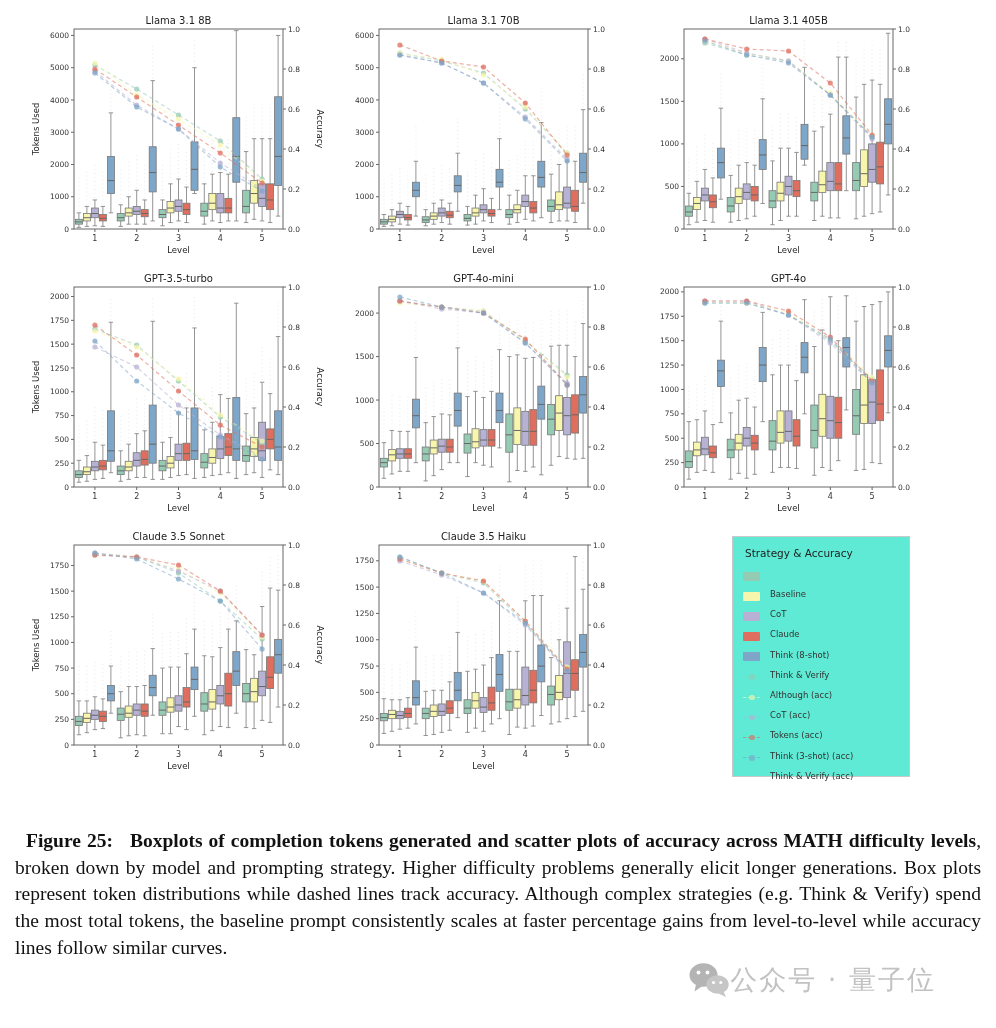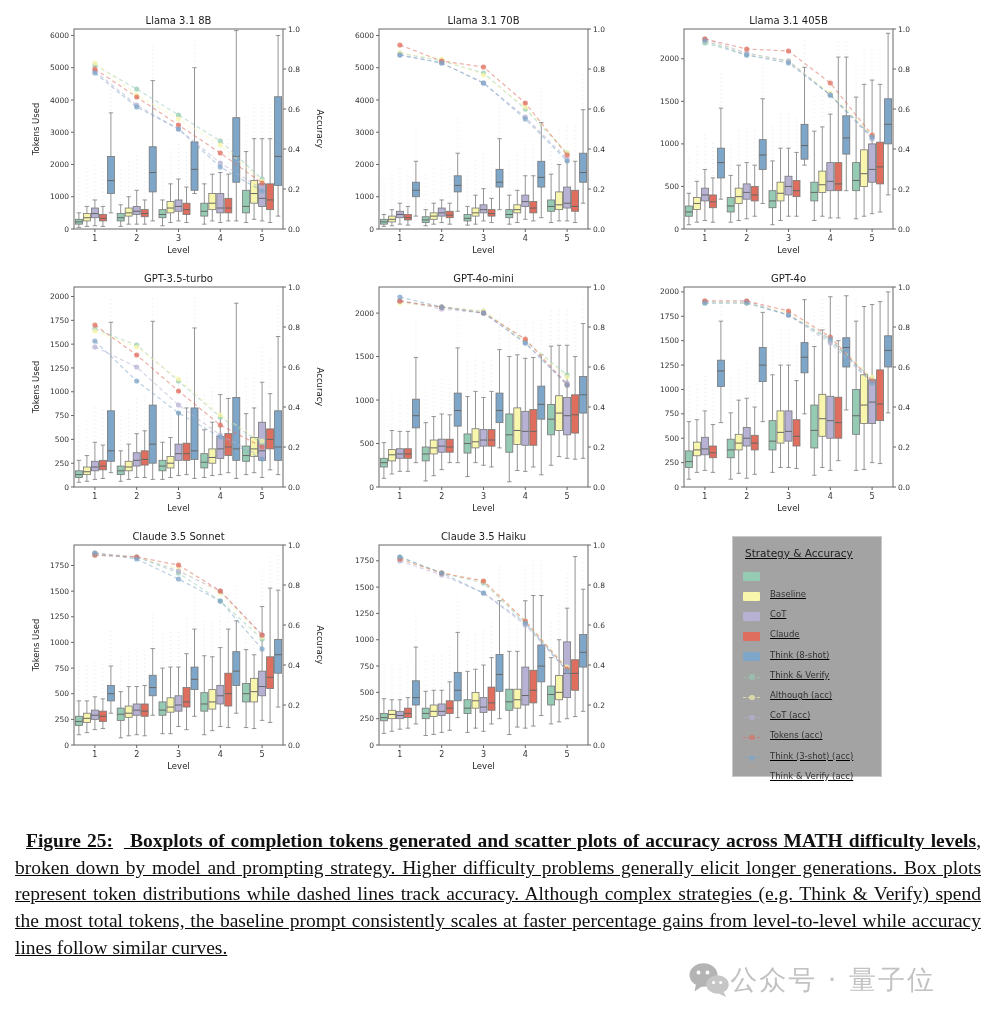--- a/index.html
+++ b/index.html
@@ -1,22 +1,22 @@
 <!DOCTYPE html>
 <html><head>
 <meta charset="utf-8">
 <style>
   html,body{margin:0;padding:0;background:#fff;}
   .page{position:relative;width:996px;height:1028px;background:#fff;overflow:hidden;
-        font-family:"DejaVu Sans",sans-serif;text-decoration:underline;}
+        font-family:"DejaVu Sans",sans-serif;}
   .grid{display:grid;grid-template-columns:repeat(3,305px);grid-auto-rows:258px;
         margin:14px 0 0 26px;}
   .cell{position:relative;}
   svg text{font-family:"DejaVu Sans",sans-serif;}
-  .legend{margin:6px 0 0 96px;width:150px;border:1px solid #c9c9c9;background:#a3a3a3;
+  .legend{margin:6px 0 0 96px;width:178px;border:1px solid #c9c9c9;background:#5eead4;
           padding:8px 10px;box-sizing:border-box;}
   .lg-title{font-size:10.5px;color:#222;margin:2px 0 7px 2px;}
   .lg-row{display:flex;align-items:center;gap:10px;height:20.2px;}
   .lg-patch{width:17px;height:9px;border-radius:1px;flex:0 0 auto;}
   .lg-line{width:17px;height:0;border-top:1.4px dashed;opacity:.65;position:relative;flex:0 0 auto;}
   .lg-dot{position:absolute;left:6px;top:-3.2px;width:5.5px;height:5.5px;border-radius:50%;}
   .lg-label{font-size:8.5px;color:#333;margin-top:36px;}
   .caption{margin:40px 15px 0 15px;font-family:"Liberation Serif",serif;font-size:19.5px;
            line-height:1.37;color:#111;text-align:justify;}
   .caption .b{font-weight:700;margin-left:11px;}

